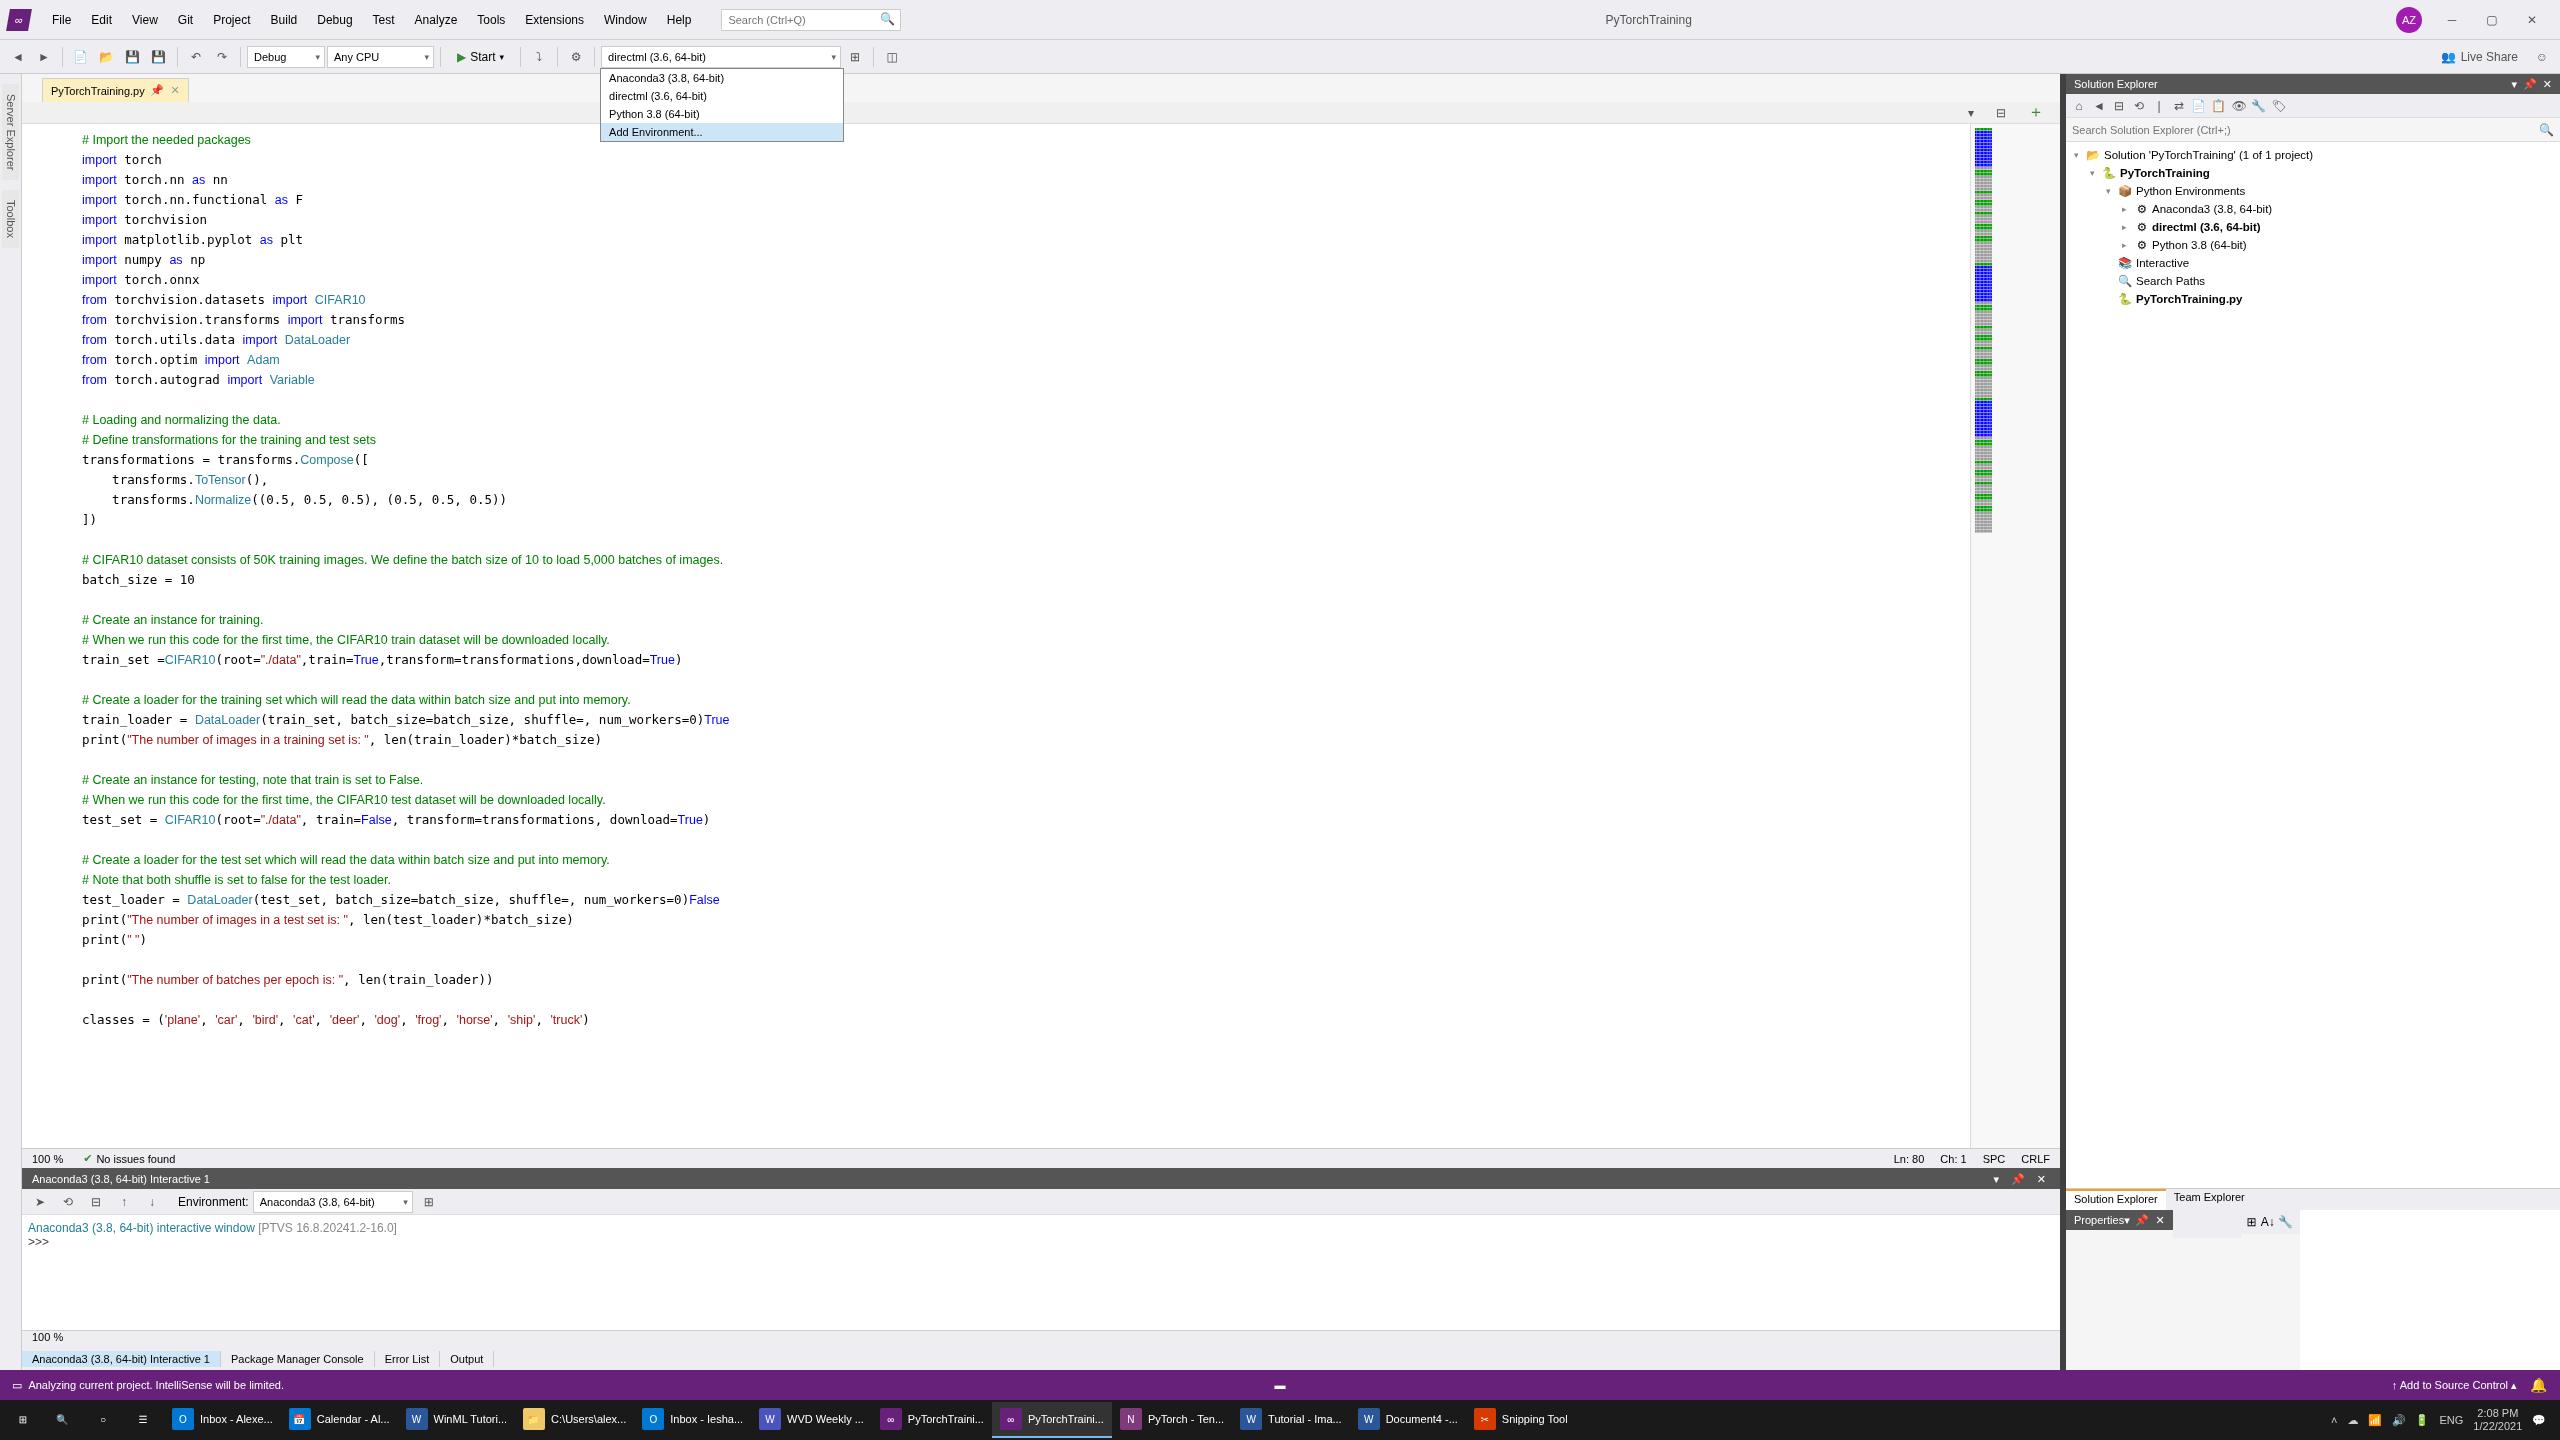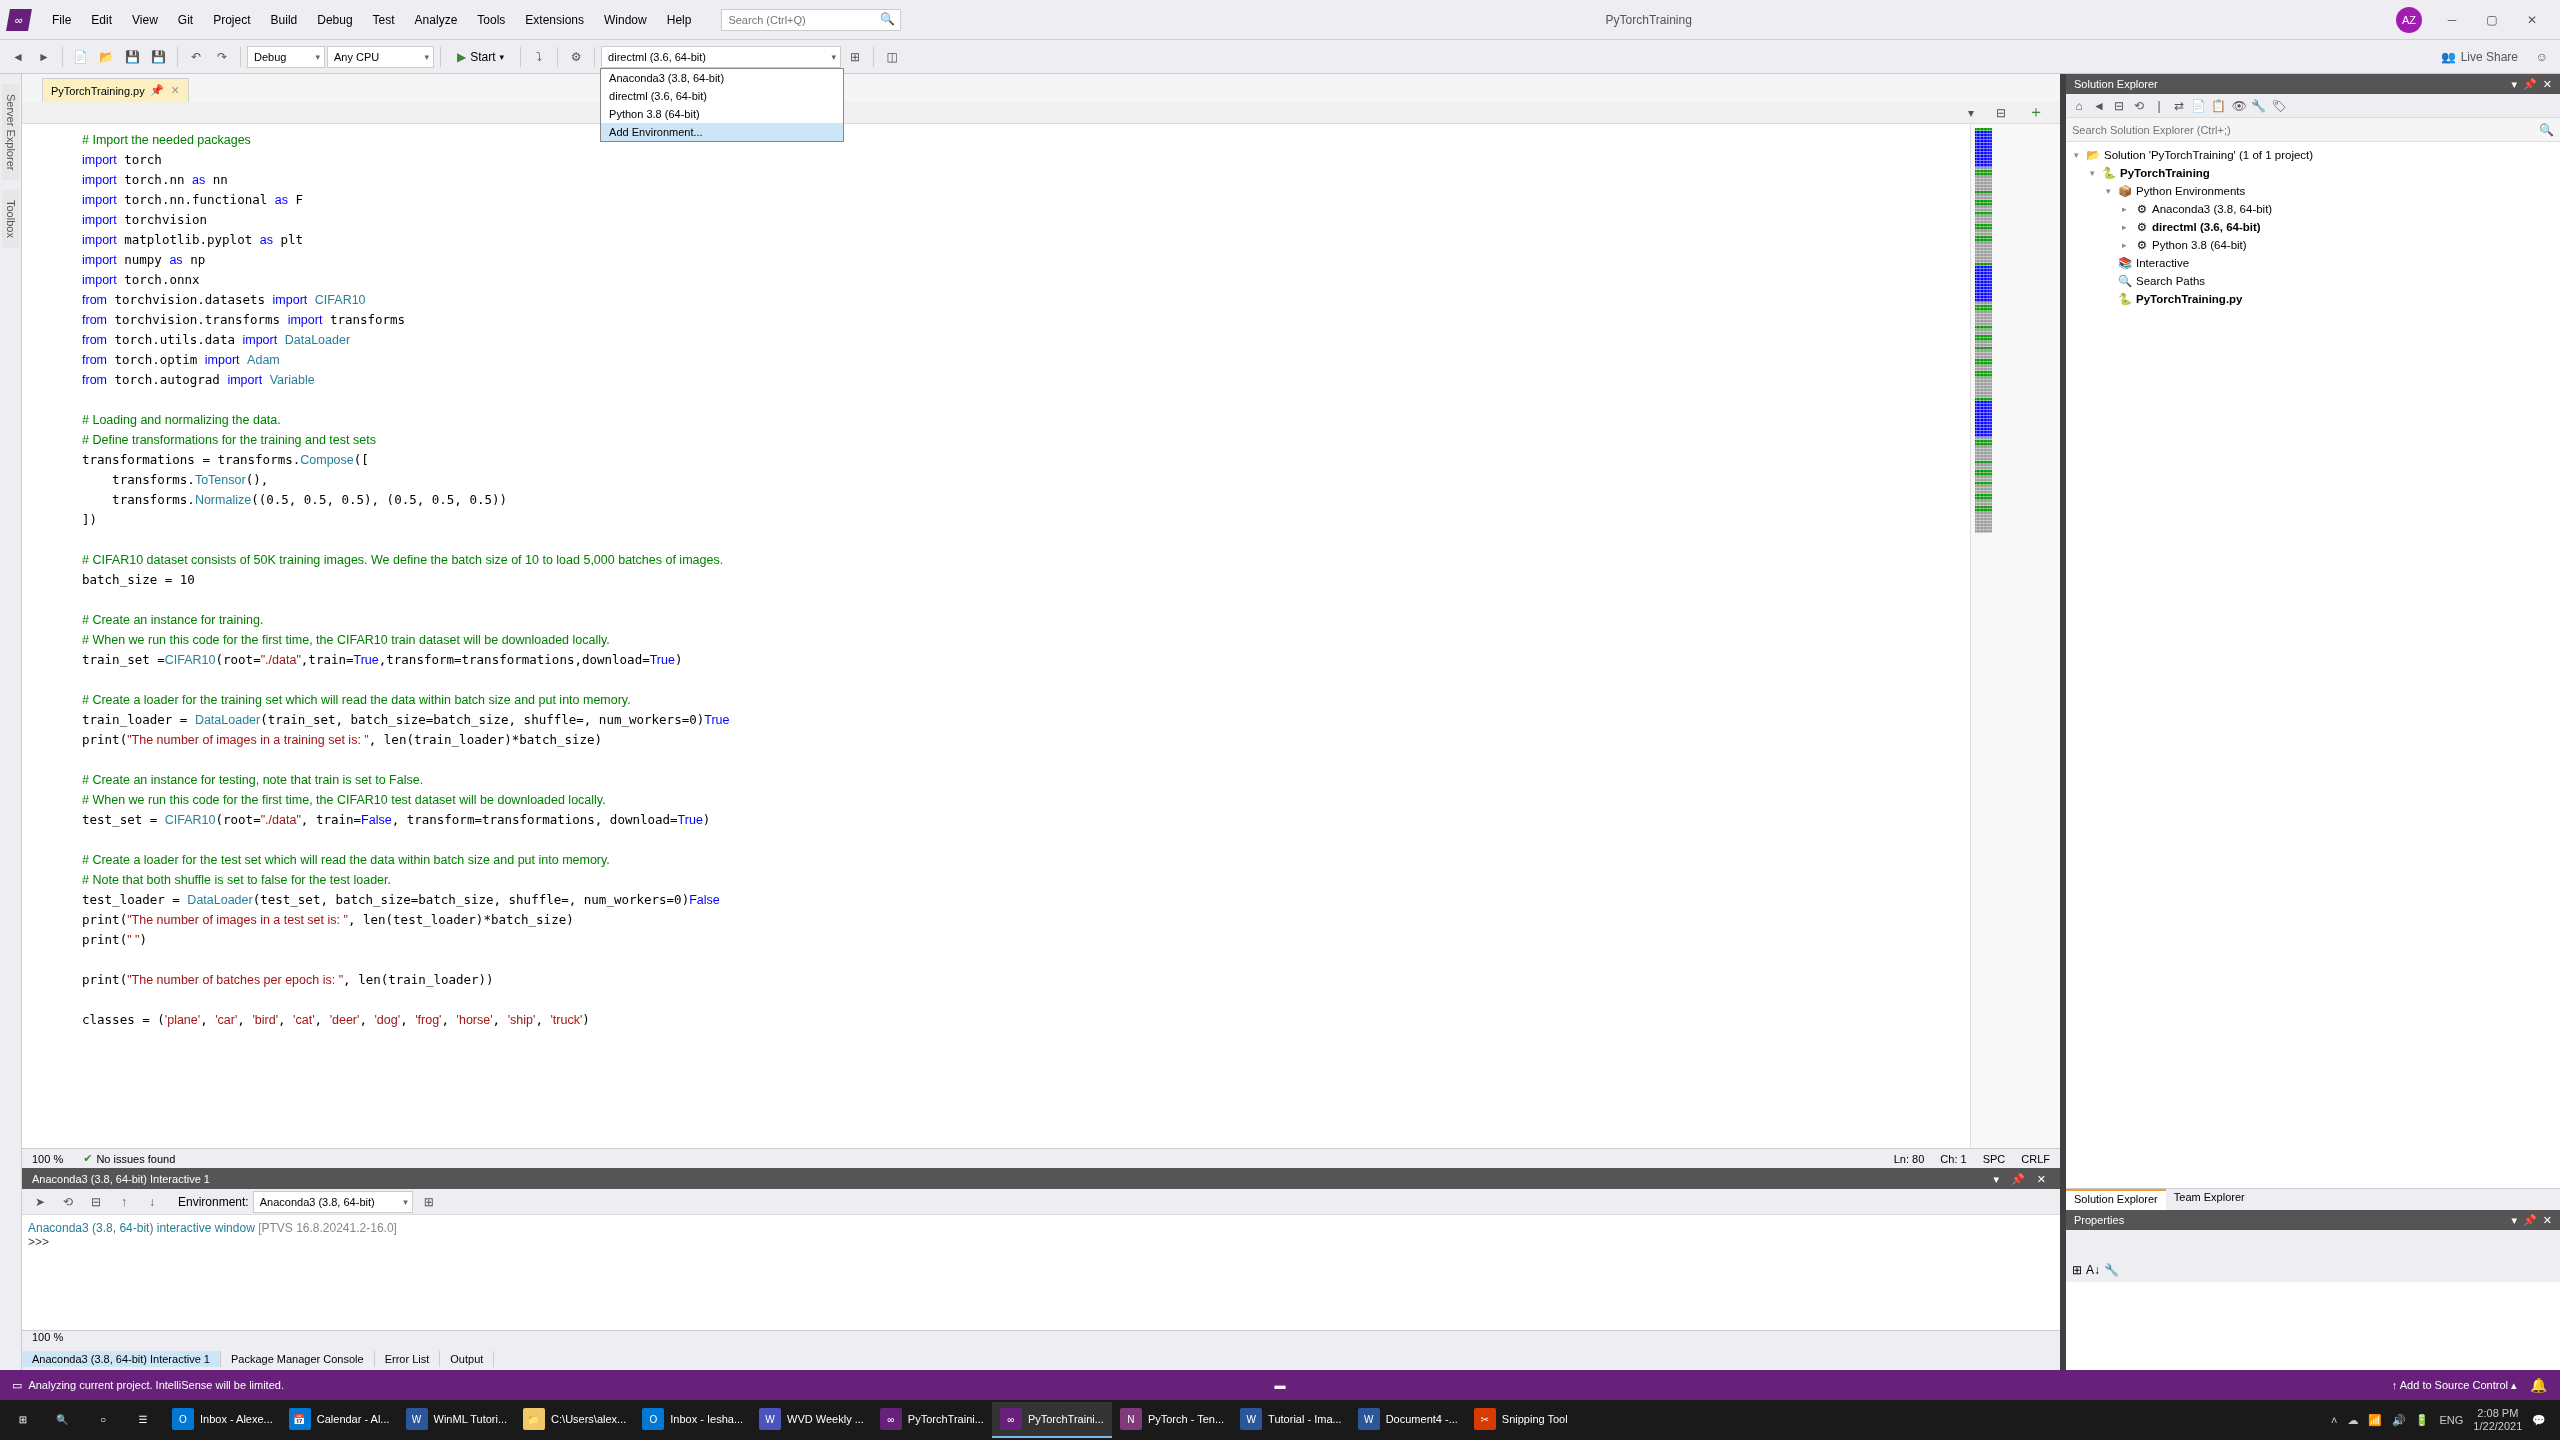--- a/index.html
+++ b/index.html
@@ -66,21 +66,21 @@
 .se-search { height: 24px; padding: 2px 6px; border-bottom: 1px solid #ddd; display: flex; align-items: center; }
 .se-search input { flex: 1; border: none; outline: none; font-size: 11px; color: #888; background: transparent; }
 .se-tree { flex: 1; background: white; padding: 4px 0; font-size: 11.5px; overflow: auto; }
 .tree-node { display: flex; align-items: center; height: 18px; padding-left: 8px; cursor: pointer; }
 .tree-arrow { width: 12px; color: #888; font-size: 9px; }
 .tree-icon { width: 16px; display: flex; align-items: center; justify-content: center; margin-right: 2px; }
 .tree-bold { font-weight: bold; }
 .se-tabs { height: 22px; background: #eeeef2; display: flex; border-top: 1px solid #ccc; }
 .se-tab { padding: 2px 8px; font-size: 11px; cursor: pointer; }
 .se-tab.active { background: white; border-top: 2px solid #f0a030; }
-.props-panel { height: 160px; display: flex; flex-direction: column; }
+.props-panel { height: 160px; display: flex; }
 .props-toolbar { height: 28px; background: #eeeef2; padding: 2px 34px; }
 .props-btns { height: 24px; background: #eeeef2; display: flex; align-items: center; padding: 0 6px; gap: 4px; }
 .props-body { flex: 1; background: white; }
 .statusbar { height: 30px; background: #68217a; color: white; display: flex; align-items: center; padding: 0 12px; font-size: 11px; }
 .status-right { margin-left: auto; display: flex; align-items: center; gap: 14px; }
 .bell { font-size: 14px; color: #f0a030; }
 .taskbar { height: 40px; background: #1a1a1a; display: flex; align-items: center; padding: 0 4px; gap: 2px; }
 .task-item { height: 36px; display: flex; align-items: center; gap: 6px; padding: 0 8px; color: white; font-size: 11px; border-bottom: 2px solid transparent; cursor: pointer; }
 .task-item.active { background: #333; border-bottom-color: #76b9ed; }
 .task-icon { width: 22px; height: 22px; display: flex; align-items: center; justify-content: center; border-radius: 2px; font-size: 10px; }

